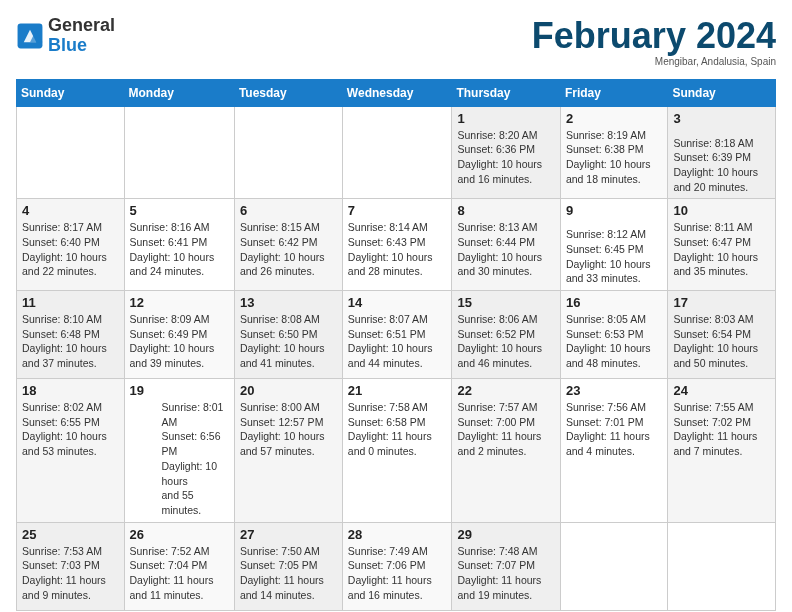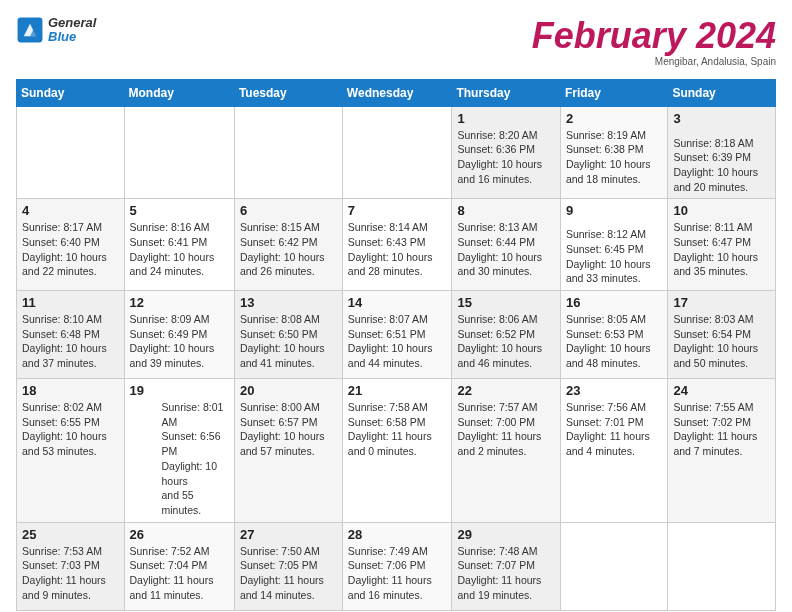--- a/index.html
+++ b/index.html
@@ -15,39 +15,37 @@
       justify-content: space-between;
       align-items: flex-start;
       margin-bottom: 12px;
     }
     .logo {
       display: flex;
       align-items: center;
       gap: 4px;
     }
     .logo-text {
-      font-size: 13px;
+      font-size: 18px;
       font-weight: bold;
       color: #333;
       line-height: 1.1;
-      font-style: italic;
     }
     .logo-icon {
       width: 28px;
       height: 28px;
     }
     .title-block {
       text-align: right;
     }
     .calendar-title {
       font-size: 36px;
       font-weight: bold;
-      color: #be185d;
+      color: #0c4a6e;
       line-height: 1.1;
-      font-style: italic;
     }
     .calendar-subtitle {
       font-size: 10px;
       color: #555;
     }
     table {
       width: 100%;
       border-collapse: collapse;
       font-size: 11px;
     }
@@ -267,21 +265,21 @@
         <td>
           <span class="day-num">19</span>
           <div class="day-info" style="white-space: pre-line; margin-left: 32px;">Sunrise: 8:01 AM
 Sunset: 6:56 PM
 Daylight: 10 hours
 and 55 minutes.</div>
         </td>
         <td>
           <span class="day-num">20</span>
           <div class="day-info" style="white-space: pre-line;">Sunrise: 8:00 AM
-Sunset: 6:57 PM
+Sunset: 12:57 PM
 Daylight: 10 hours
 and 57 minutes.</div>
         </td>
         <td>
           <span class="day-num">21</span>
           <div class="day-info" style="white-space: pre-line;">Sunrise: 7:58 AM
 Sunset: 6:58 PM
 Daylight: 11 hours
 and 0 minutes.</div>
         </td>

